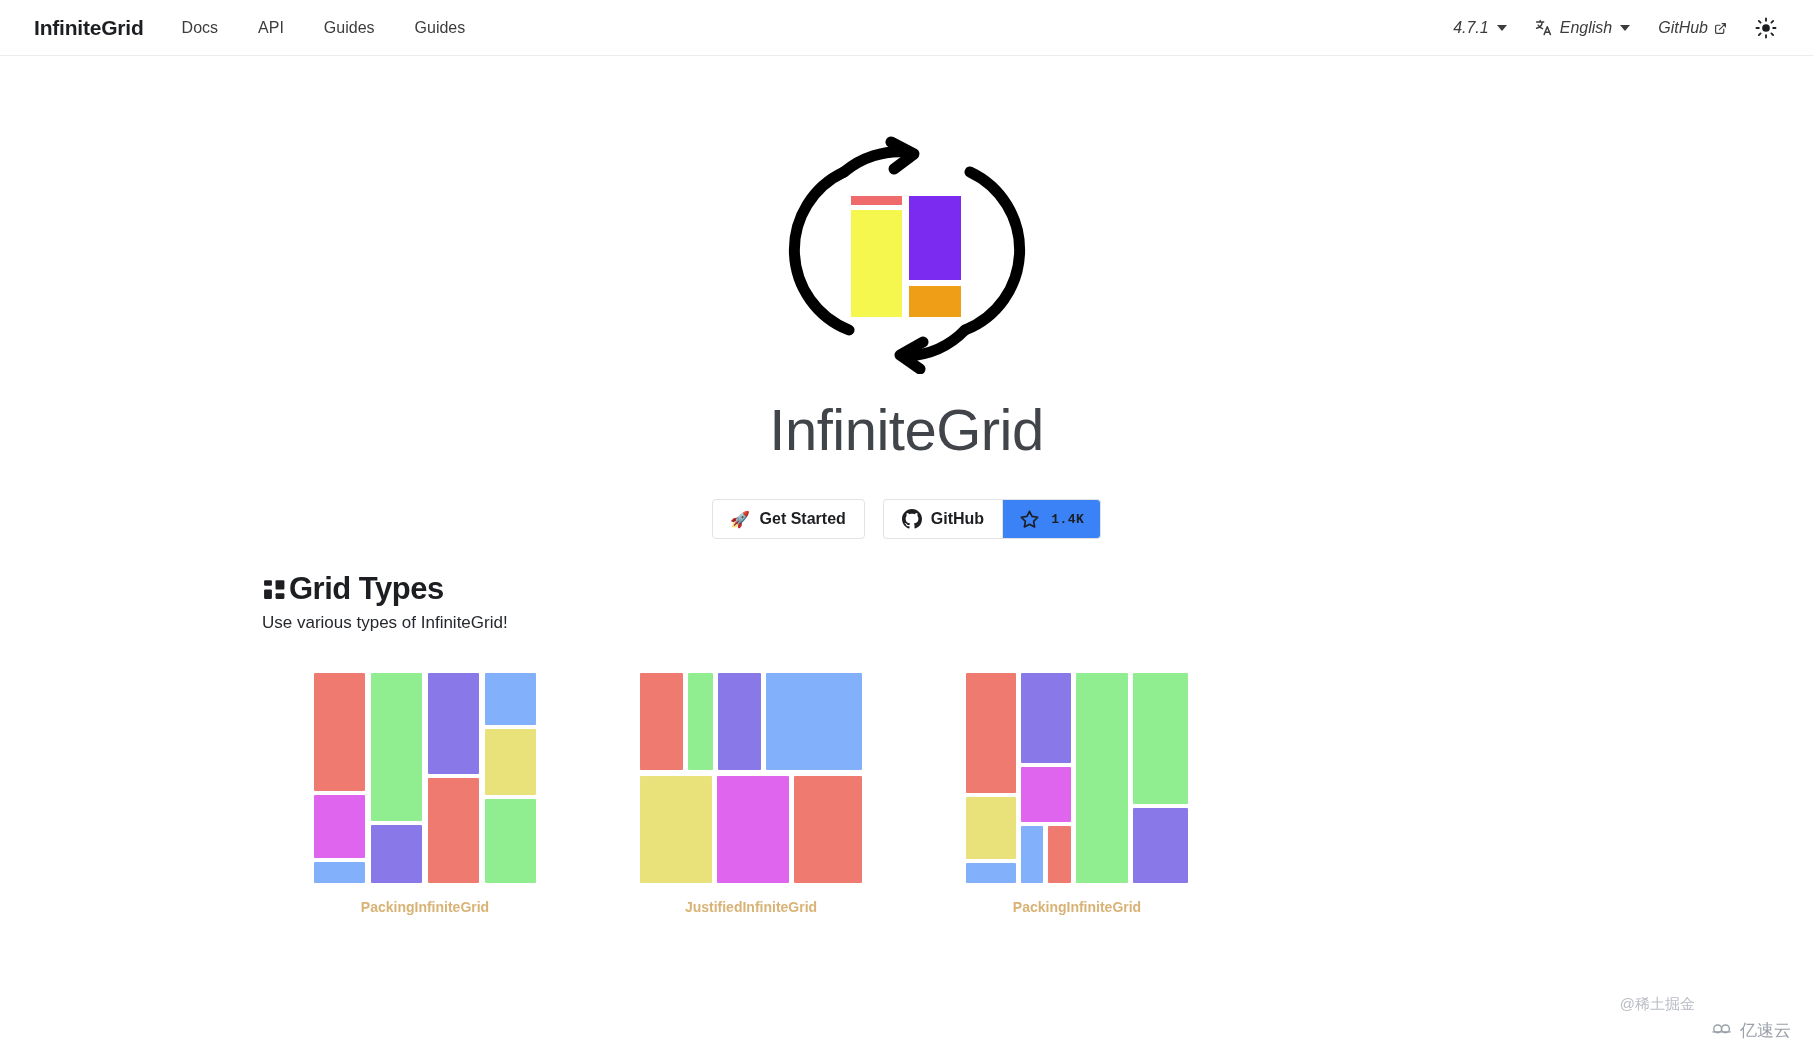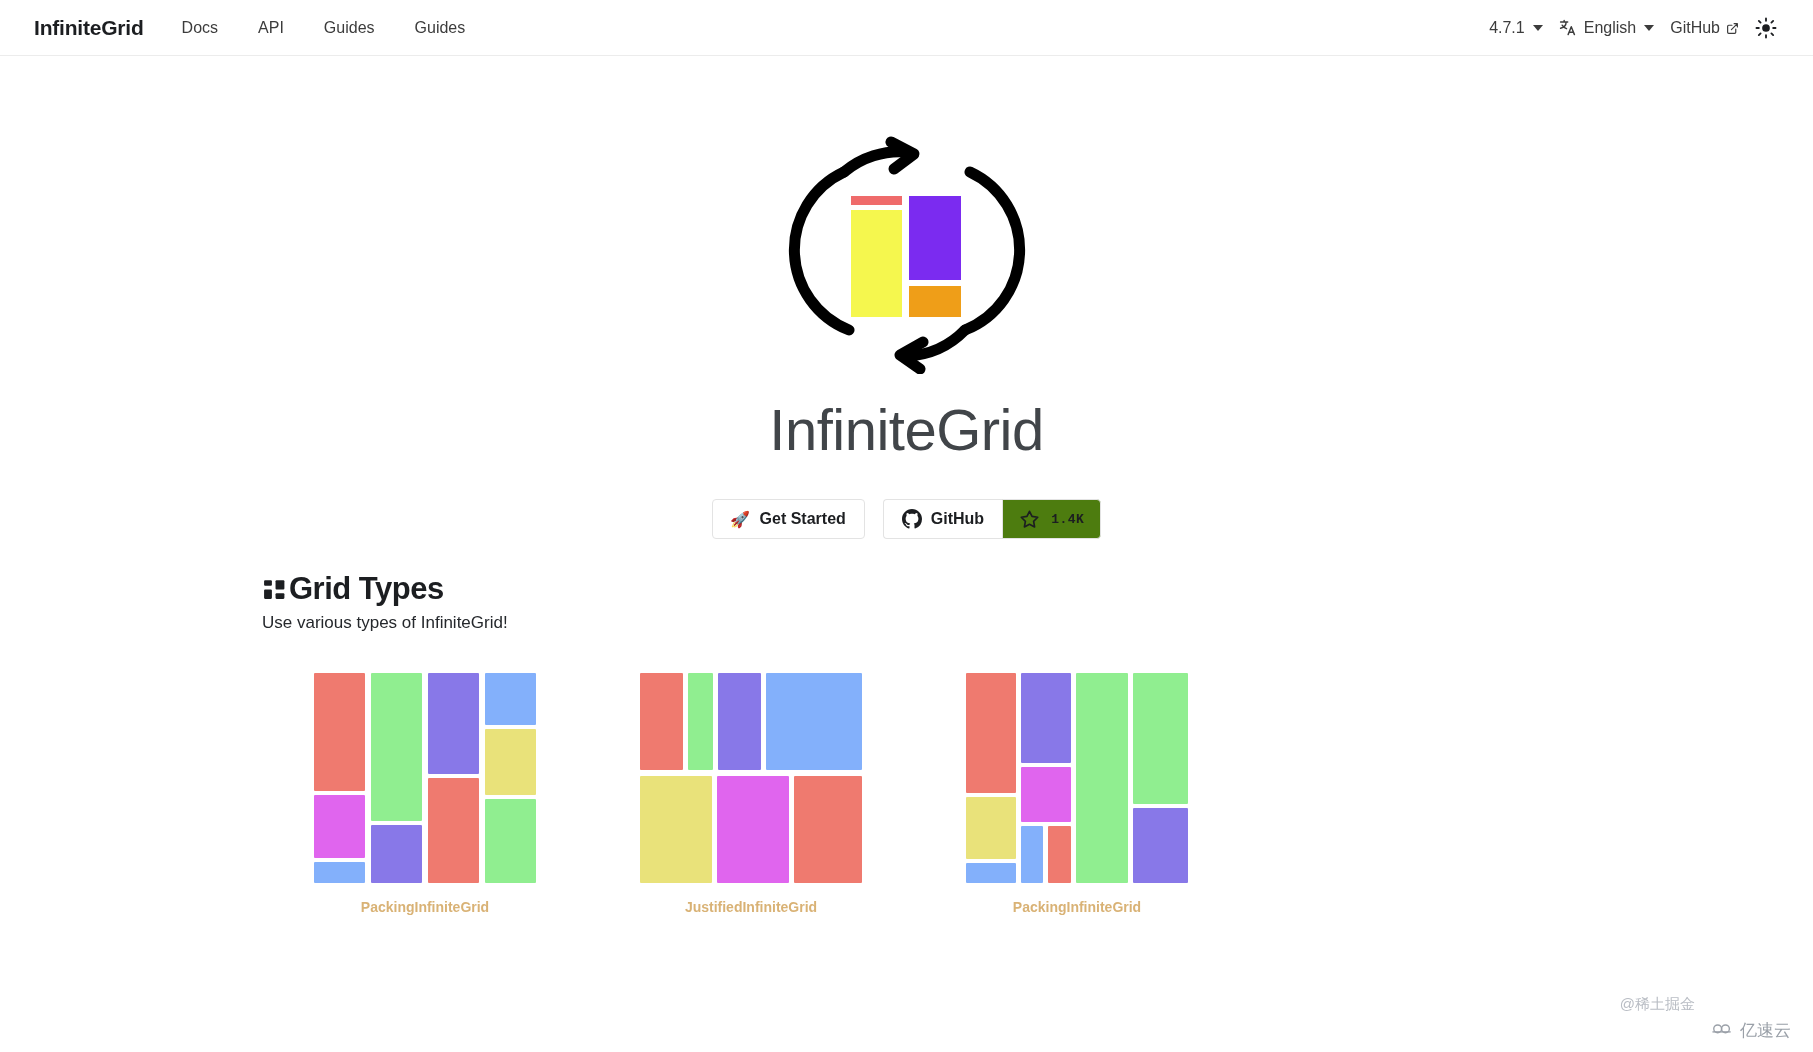--- a/index.html
+++ b/index.html
@@ -32,22 +32,23 @@
   .nav-link {
     font-size: 16px;
     color: #3c3c3c;
     text-decoration: none;
     cursor: pointer;
   }
   .nav-right {
     margin-left: auto;
     display: flex;
     align-items: center;
-    gap: 16px;
+    gap: 28px;
     padding-right: 14px;
+    font-style: italic;
   }
   .nav-item {
     display: flex; align-items: center; gap: 6px;
     font-size: 16px; color: #3c3c3c; cursor: pointer;
   }
   .caret {
     width: 0; height: 0;
     border-left: 5px solid transparent;
     border-right: 5px solid transparent;
     border-top: 6px solid #3c3c3c;
@@ -91,21 +92,21 @@
     cursor: pointer;
     white-space: nowrap;
   }
   .btn-group { display: flex; align-items: stretch; }
   .btn-group .btn:first-child { border-radius: 4px 0 0 4px; border-right: none; }
   .btn-star {
     display: flex; align-items: center; gap: 11px;
     height: 40px; padding: 0 16px;
     border: 1px solid #e3e3e3;
     border-radius: 0 4px 4px 0;
-    background: #4d7c0f;
+    background: #3b82f6;
     cursor: pointer;
   }
   .star-count {
     font-family: "Liberation Mono", monospace;
     font-size: 13px;
     font-weight: 700;
     color: #1c1e21;
     letter-spacing: 0.5px;
   }
 

